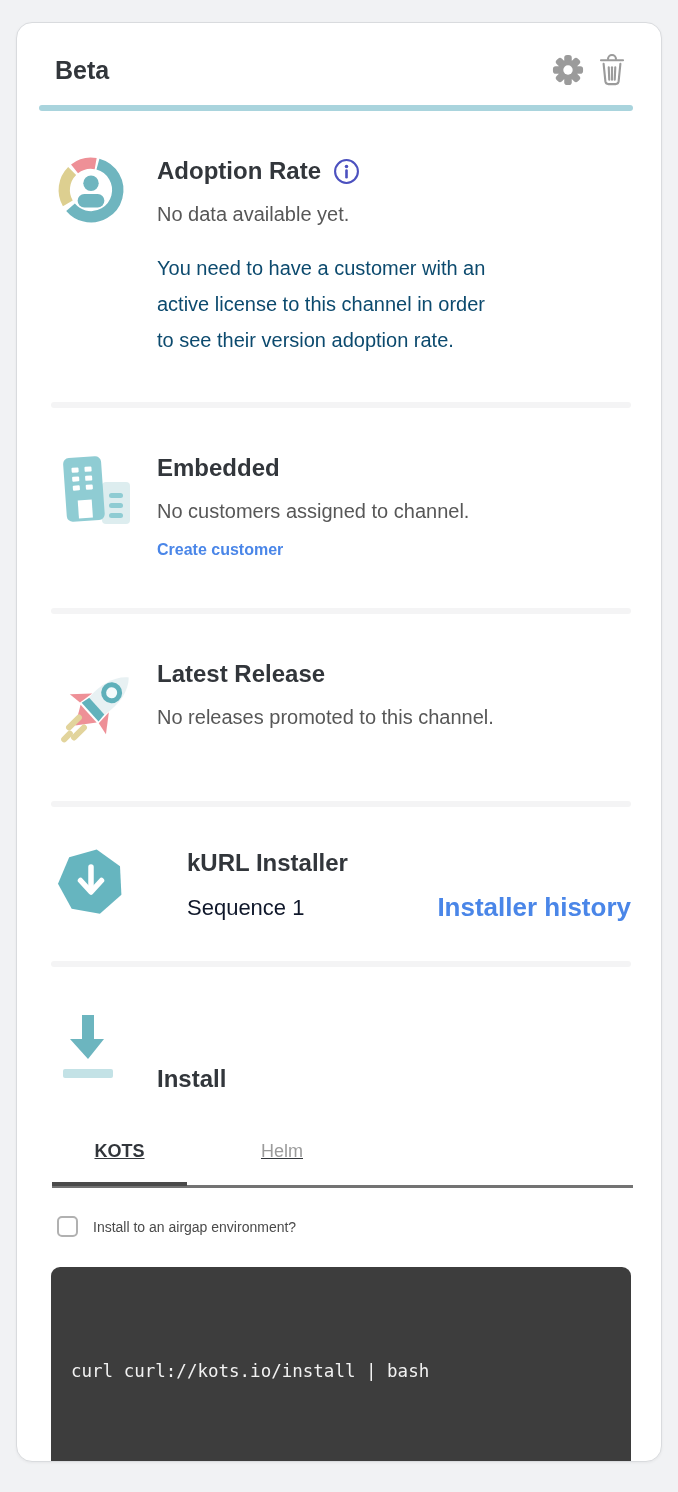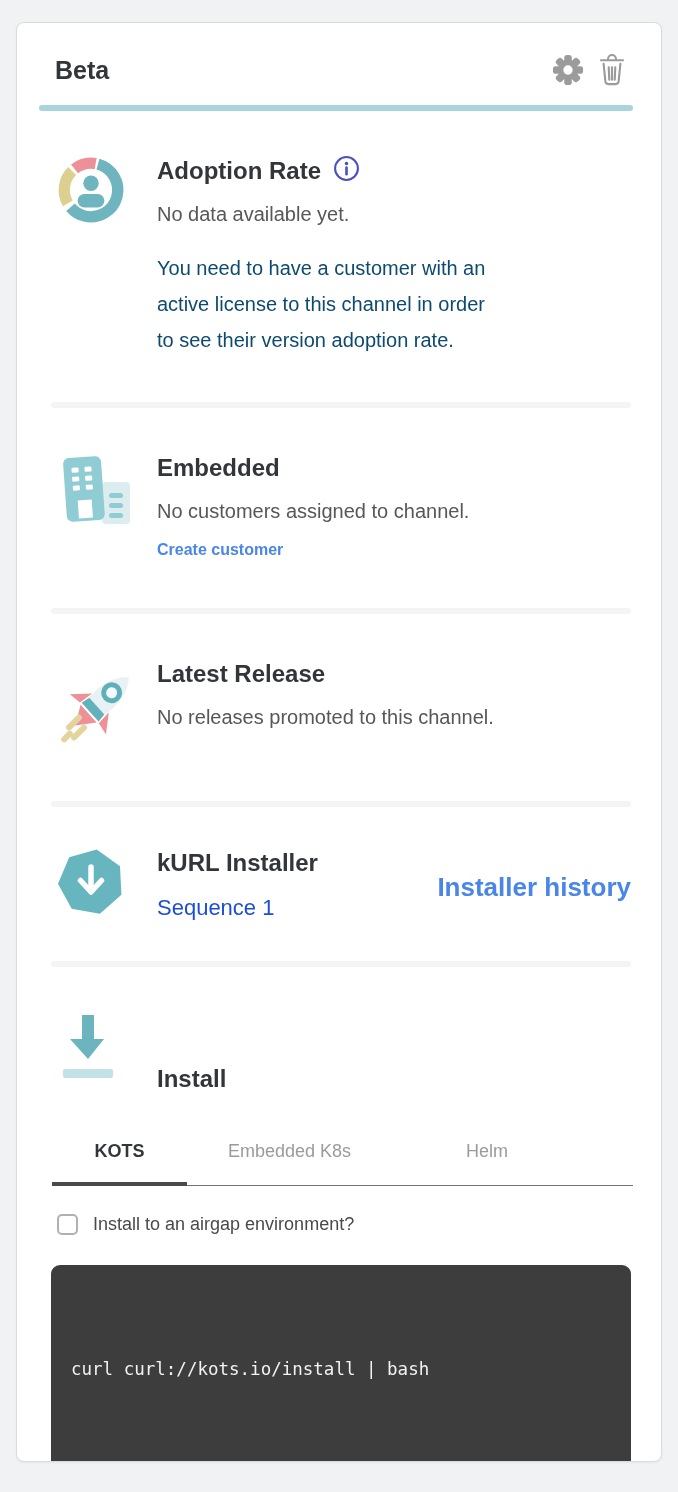--- a/index.html
+++ b/index.html
@@ -9,21 +9,21 @@
     font-family: "Liberation Sans", sans-serif;
     color: #32363b;
     overflow: hidden;
   }
   .card {
     width: 646px;
     height: 1440px;
     margin: 22px 16px;
     background: #ffffff;
     border: 1px solid #d9dbde;
-    border-radius: 8px;
+    border-radius: 16px;
     box-shadow: 0 1px 3px rgba(0,0,0,.05);
     overflow: hidden;
   }
   
   .card-header {
     display: flex;
     align-items: center;
     justify-content: space-between;
     padding: 30px 34px 18px 38px;
   }
@@ -33,65 +33,66 @@
   .accent-bar {
     height: 6px; border-radius: 3px;
     background: #a9d4dd;
     margin: 0 28px 0 22px;
   }
   
   .section { display: flex; align-items: flex-start; padding: 44px 30px 44px 39px; }
   .section.tight { padding-top: 40px; padding-bottom: 38px; }
   .icon-col { width: 101px; flex-shrink: 0; }
   .section-body { flex: 1; min-width: 0; }
-  .title-row { display: flex; align-items: flex-start; gap: 12px; }
+  .title-row { display: flex; align-items: center; gap: 12px; }
   .section-title { font-size: 24px; font-weight: 700; color: #32363b; line-height: 32px; }
   .muted { font-size: 20px; color: #575757; line-height: 28px; margin-top: 13px; }
   .help-text {
     font-size: 20px; color: #0c4a6e; line-height: 36px;
     margin-top: 22px; white-space: pre-line;
   }
   .link {
     display: inline-block;
     font-size: 16px; font-weight: 700; color: #4a86e8;
     cursor: pointer; line-height: 28px;
   }
   .link.mt-sm { margin-top: 11px; }
   .link.mt-md { margin-top: 21px; }
   .divider { height: 6px; background: #f4f4f5; border-radius: 3px; margin: 0 30px 0 34px; }
-  .kurl-row { display: flex; align-items: center; }
+  .kurl-row { display: flex; align-items: flex-end; margin-left: 30px; }
   .kurl-left { flex: 1; }
   .history-link { font-size: 26px; font-weight: 600; color: #4a86e8; cursor: pointer; padding-top: 5px; }
-  .sequence { font-size: 22px; color: #1d4ed8; margin-top: 14px; line-height: 30px; }
+  .sequence { font-size: 22px; color: #0f172a; margin-top: 14px; line-height: 30px; }
   
   .tabs {
     display: flex;
     margin: 0 28px 0 35px;
-    border-bottom: 1px solid #737373;
+    border-bottom: 3px solid #737373;
+    text-decoration: underline;
   }
   .tab {
     font-size: 18px; color: #9b9b9b; text-align: center;
     padding: 16px 0 20px; cursor: pointer;
   }
   .tab-kots { width: 135px; }
   .tab-embedded { width: 205px; }
   .tab-helm { width: 190px; }
   .tab.active {
     color: #32363b; font-weight: 700;
     border-bottom: 4px solid #4a4a4a;
     margin-bottom: -1px;
   }
   
   .airgap-row { display: flex; align-items: center; gap: 15px; margin: 28px 30px 0 40px; }
   .checkbox {
     width: 21px; height: 21px; flex-shrink: 0;
     border: 2px solid #b1b1b1; border-radius: 5px; background: #fff;
     cursor: pointer;
   }
-  .airgap-label { font-size: 18px; color: #4a4a4a; }
+  .airgap-label { font-size: 14px; color: #4a4a4a; }
   
   .code-block {
     margin: 30px 30px 0 34px;
     background: #3d3d3d;
     border-radius: 9px;
     padding: 19px 20px;
     font-family: "DejaVu Sans Mono", monospace;
     font-size: 17.5px;
     color: #f2f2f2;
     line-height: 34px;
@@ -248,21 +249,20 @@
         <rect x="7" y="58" width="50" height="9" rx="2" fill="#c3e2e6"></rect>
       </svg>
     </div>
     <div class="section-body">
       <div class="section-title">Install</div>
     </div>
   </div>
 
   <div class="tabs">
     <div class="tab tab-kots active">KOTS</div>
-    <div class="tab tab-embedded">Embedded K8s</div>
     <div class="tab tab-helm">Helm</div>
   </div>
 
   <div class="airgap-row">
     <div class="checkbox" role="checkbox" aria-checked="false"></div>
     <div class="airgap-label">Install to an airgap environment?</div>
   </div>
 
   <div class="code-block">
     <div>curl curl://kots.io/install | bash</div>

